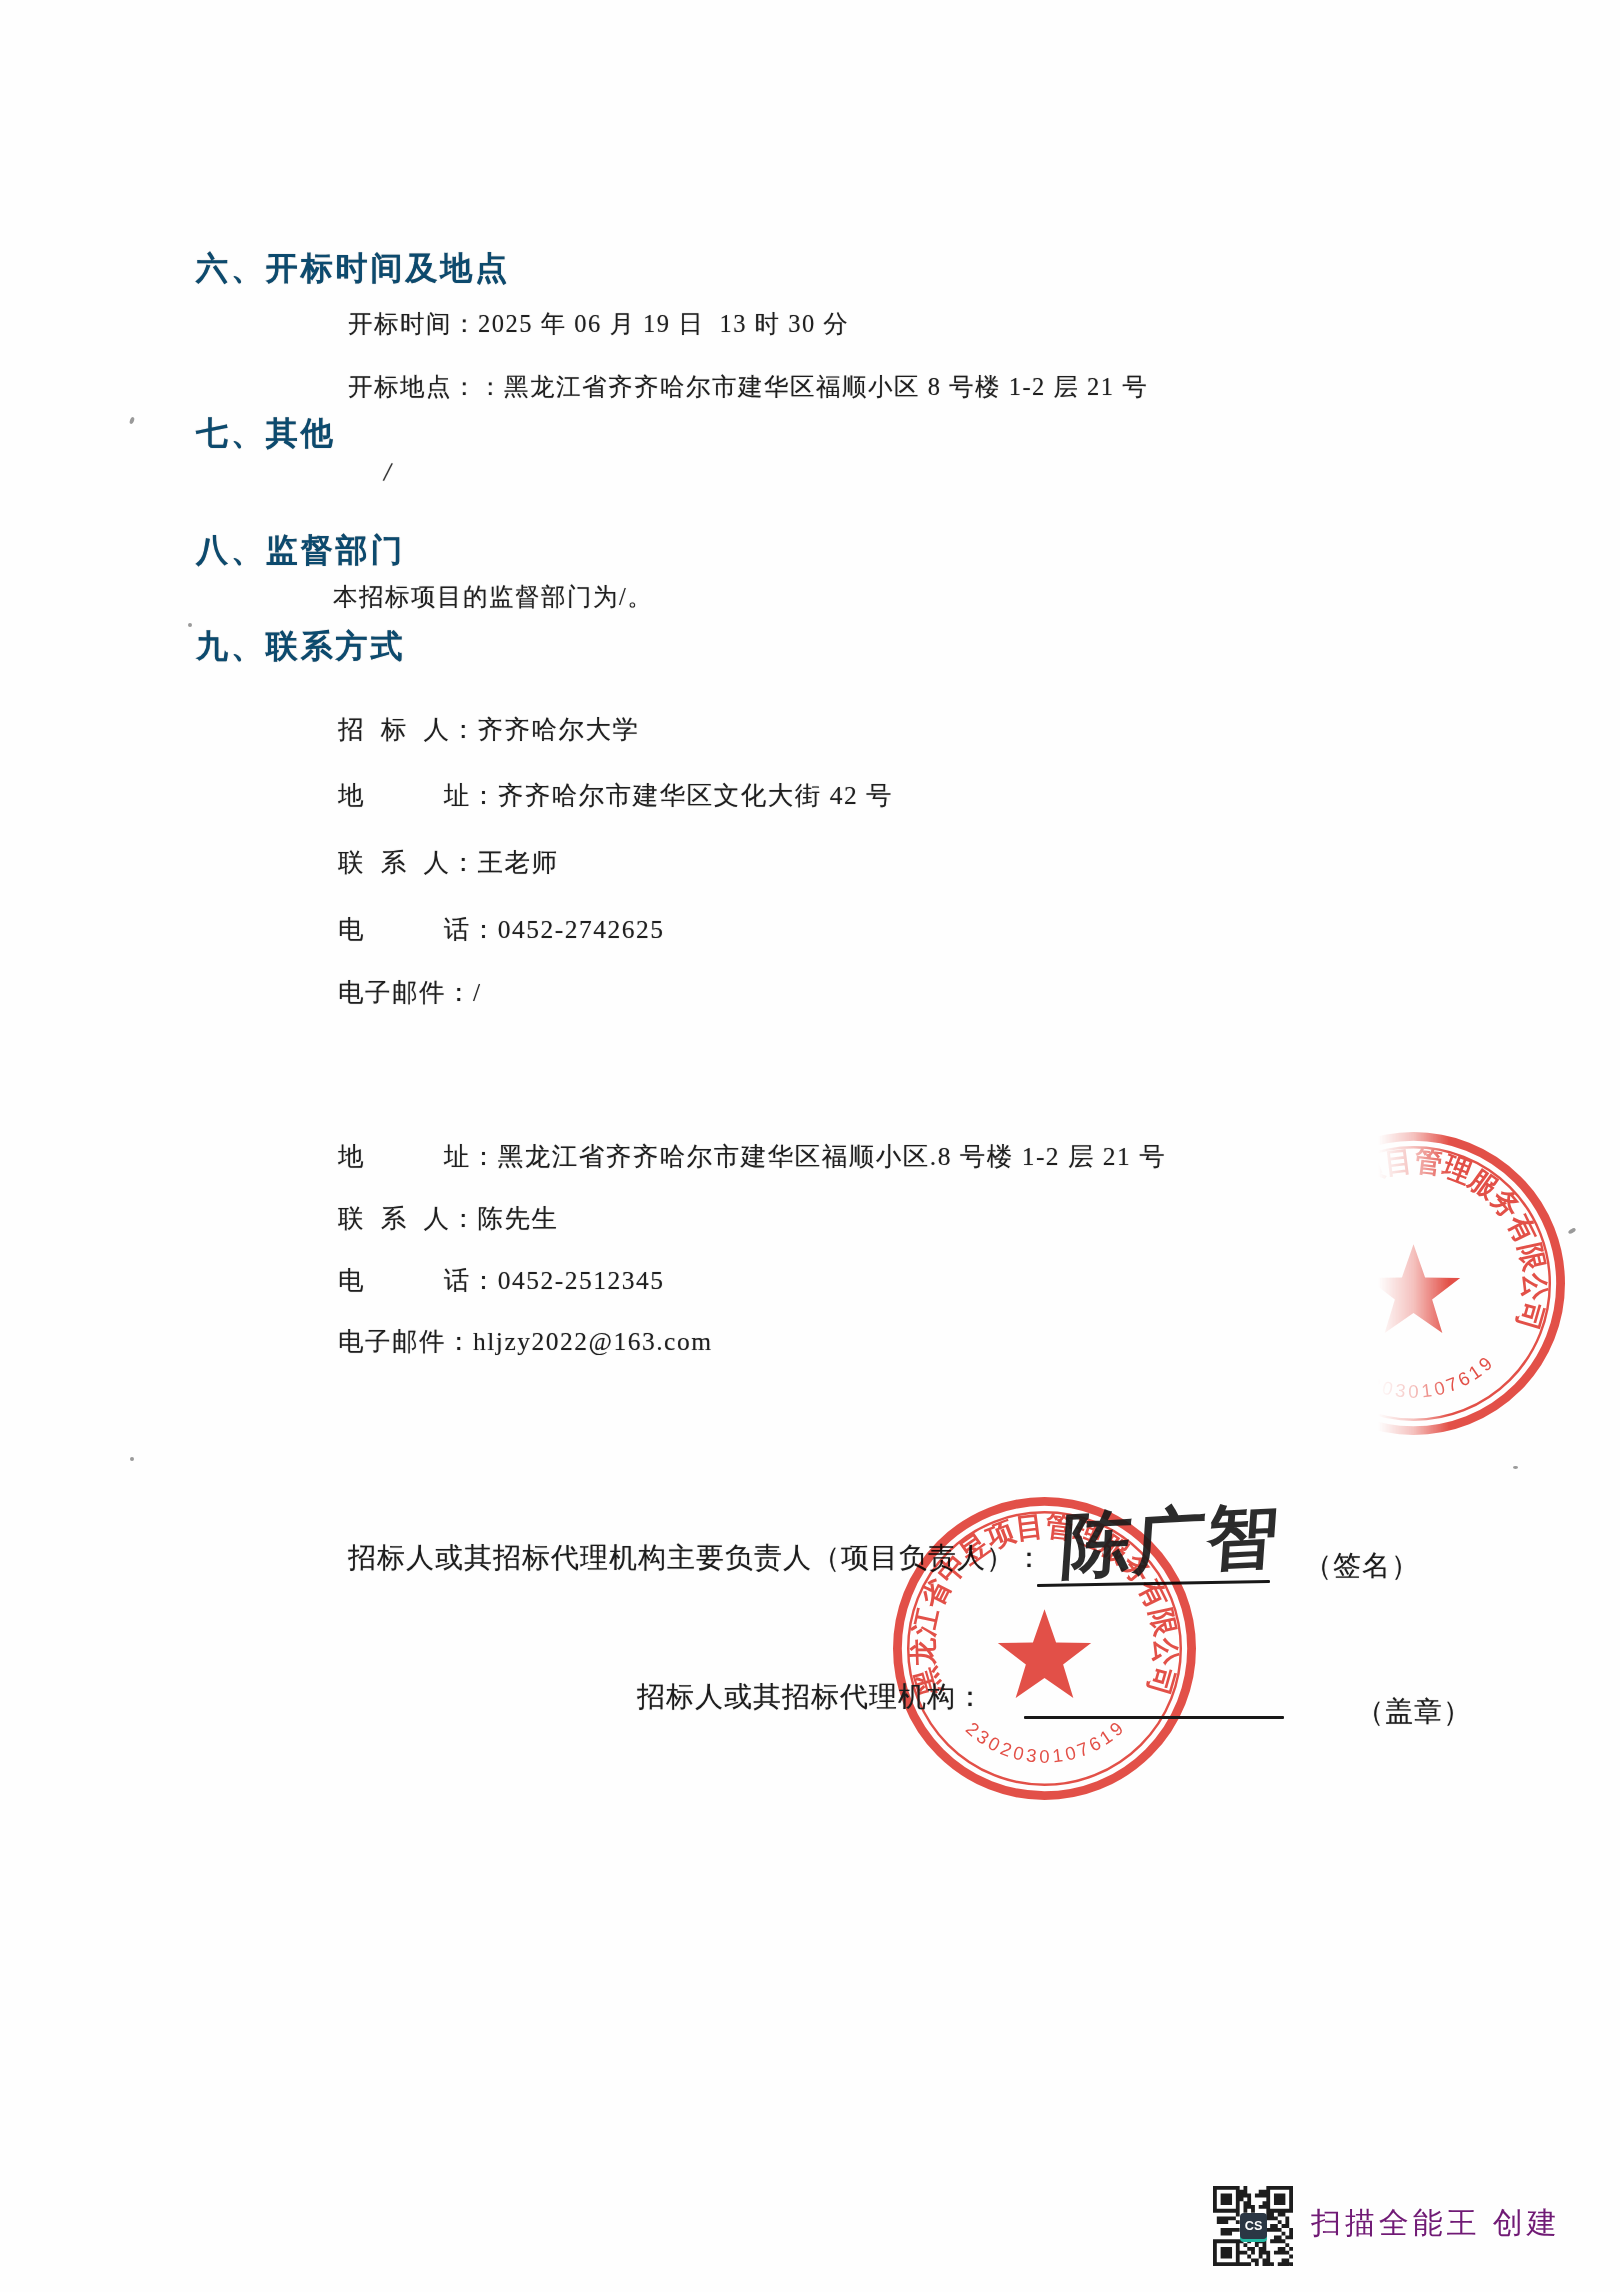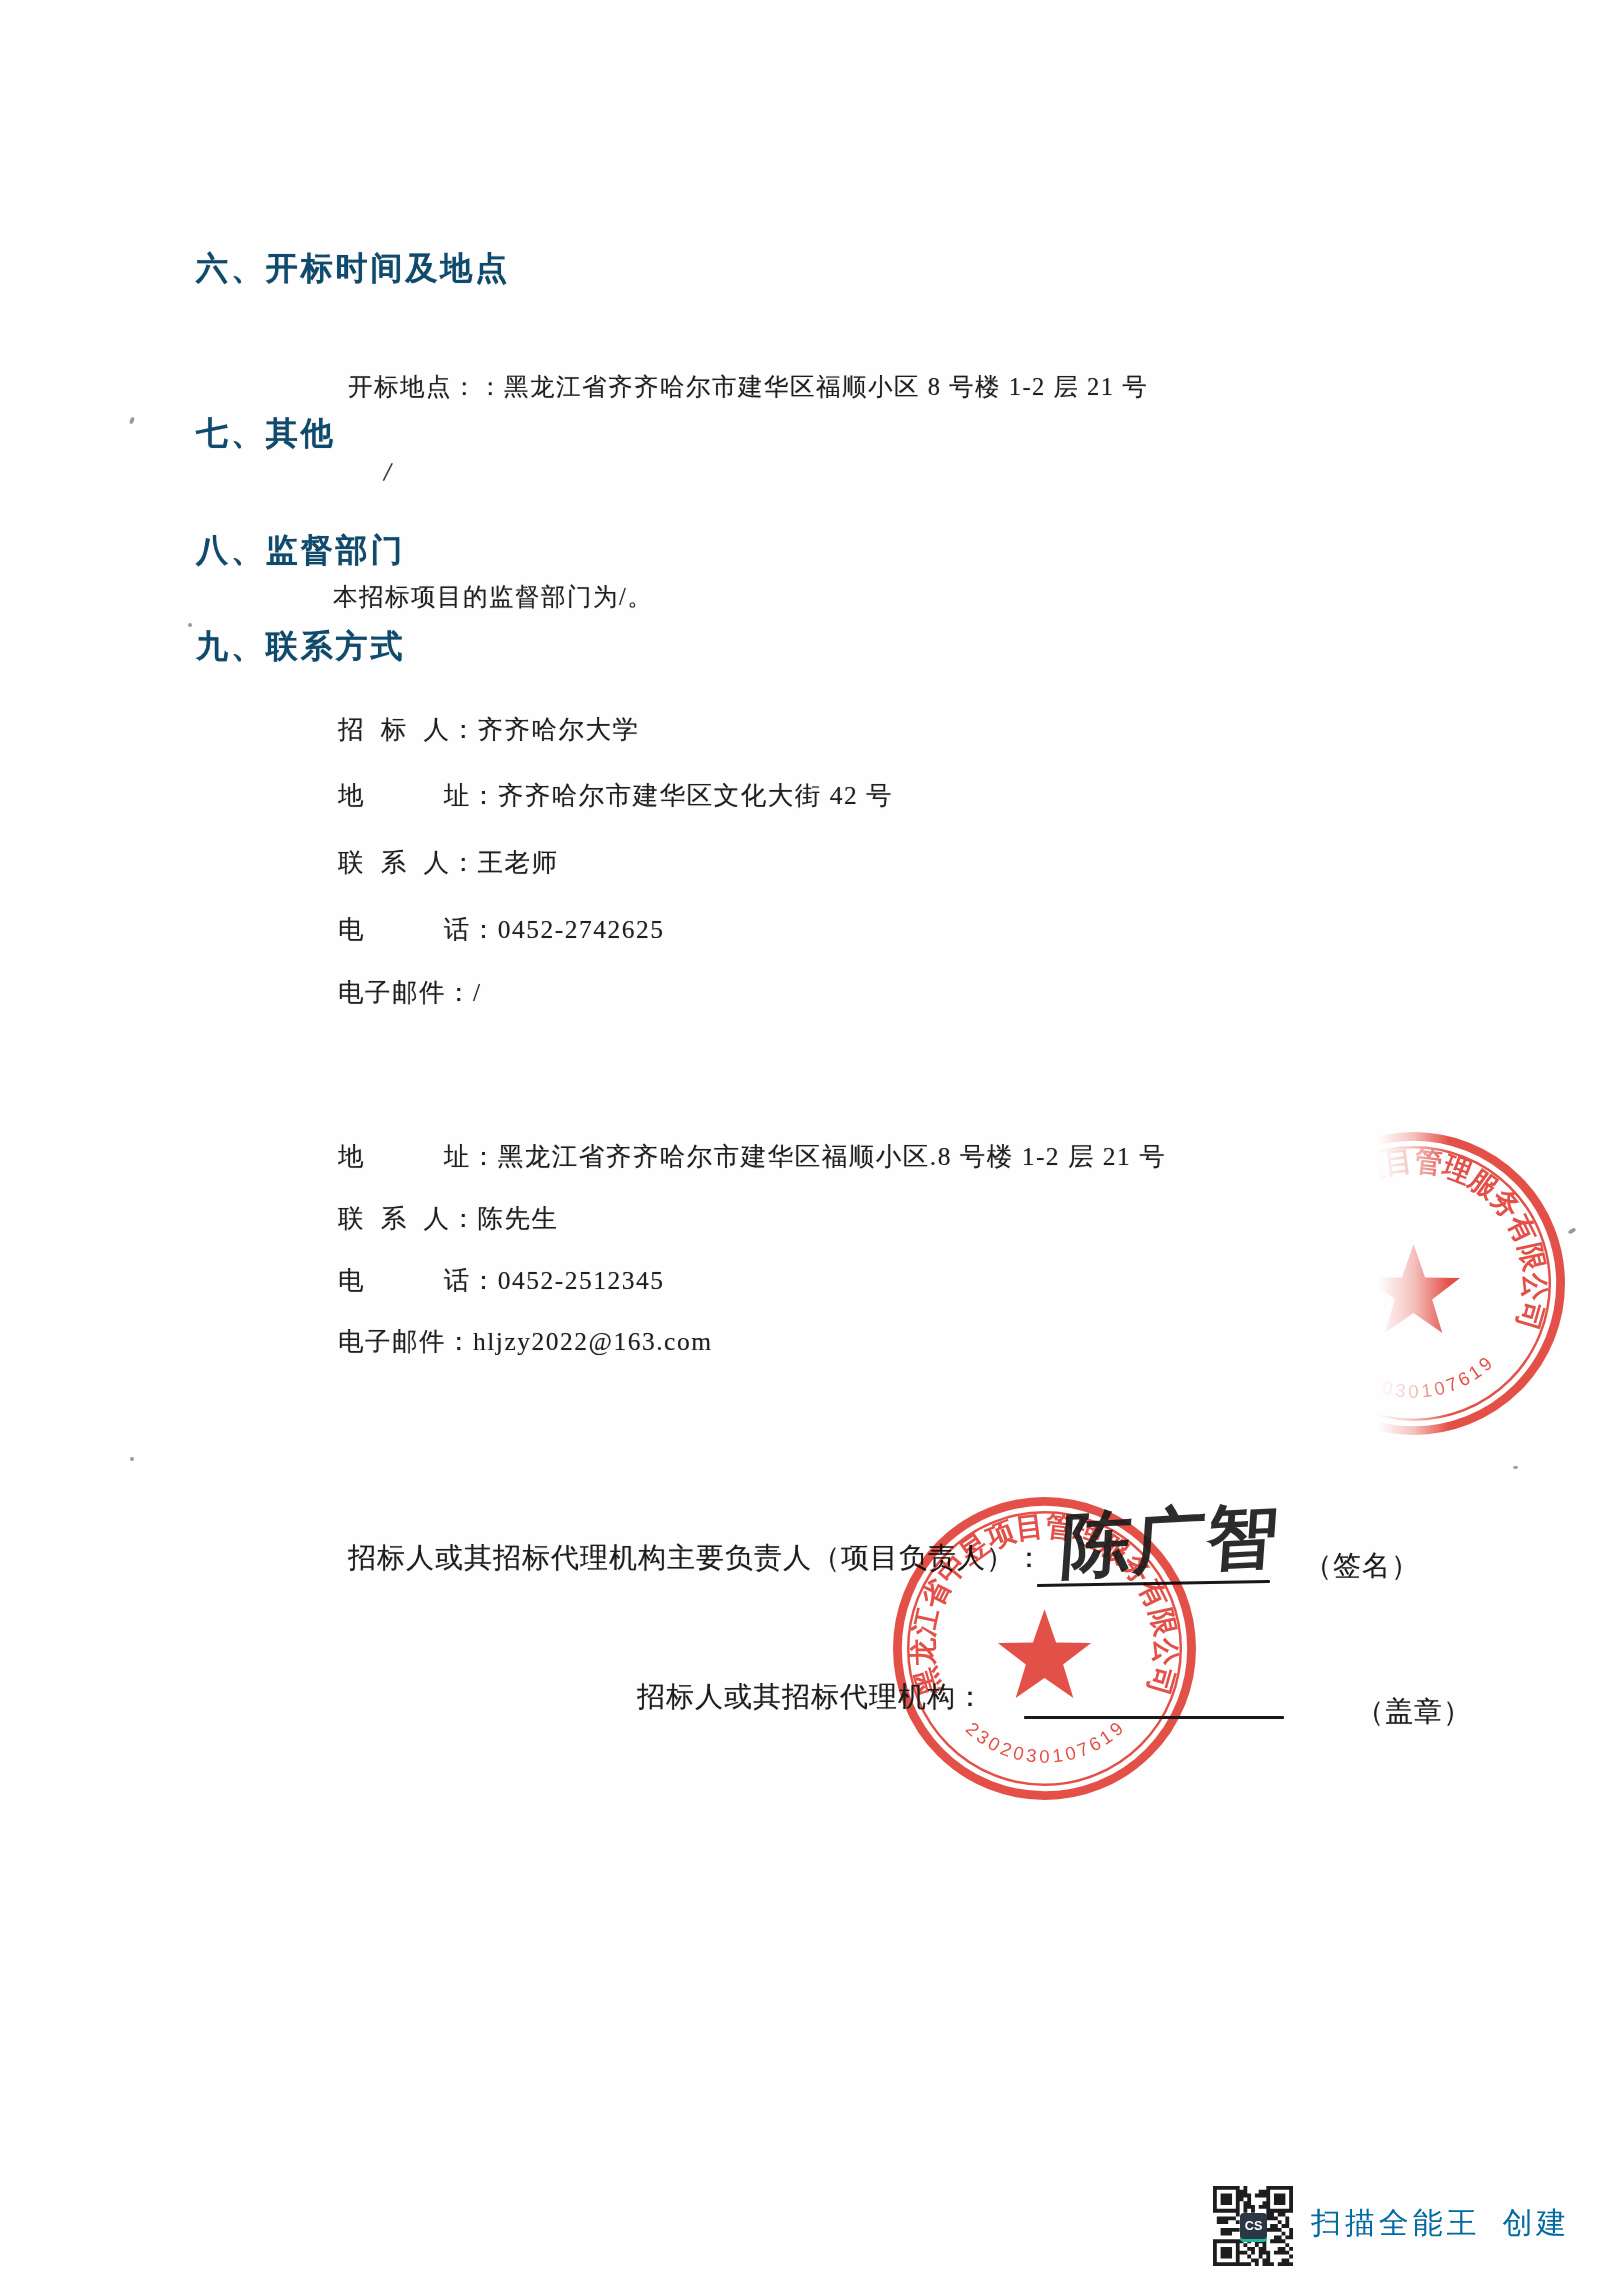--- a/index.html
+++ b/index.html
@@ -32,42 +32,43 @@
   }
   .stamp{position:absolute;width:353px;height:353px;opacity:.88;mix-blend-mode:multiply;}
   .stamp svg{width:100%;height:100%;}
   .stamp-faded{
     -webkit-mask-image:linear-gradient(90deg,transparent 0%,transparent 40%,rgba(0,0,0,.35) 50%,#000 60%);
             mask-image:linear-gradient(90deg,transparent 0%,transparent 40%,rgba(0,0,0,.35) 50%,#000 60%);
   }
   .speck{position:absolute;background:#9a9a9a;border-radius:50%;}
   .footer-caption{
     position:absolute;
-    font-family:Liberation Mono, monospace;
-    font-size:30px;color:#0369a1;letter-spacing:3.9px;
+    font-family:Liberation Sans, sans-serif;
+    font-size:30px;color:#701a75;letter-spacing:3.9px;
   }
   .qr-wrap{position:absolute;width:80px;height:80px;text-decoration:underline;}
   .qr-logo{
     position:absolute;left:27.4px;top:27.4px;width:26.5px;height:25.5px;
     background:#2b3744;border-radius:3.9px;
     display:flex;align-items:center;justify-content:center;
     font-family:"Liberation Sans","DejaVu Sans",sans-serif;
     font-weight:700;font-size:12.7px;color:#fff;
     box-shadow:0 2.9px 0 #23b8a2;
   }
   .slash-line{font-size:27.4px;color:#333;transform:rotate(8deg);}
 </style>
 </head>
 <body>
 
 <div class="page">
 
 
   <div class="abs scan-text heading" style="left:196px;top:247px;">六、开标时间及地点</div>
 
+  <div class="abs scan-text body-line" style="left:348px;top:307px;">开标时间：2025 年 06 月 19 日  13 时 30 分</div>
 
   <div class="abs scan-text body-line" style="left:348px;top:370px;">开标地点：：黑龙江省齐齐哈尔市建华区福顺小区 8 号楼 1-2 层 21 号</div>
 
   <div class="abs scan-text heading" style="left:196px;top:412px;">七、其他</div>
 
   <div class="abs scan-text slash-line" style="left:384px;top:457px;">/</div>
 
   <div class="abs scan-text heading" style="left:196px;top:529px;">八、监督部门</div>
 
   <div class="abs scan-text body-line" style="left:333px;top:580px;">本招标项目的监督部门为/。</div>

